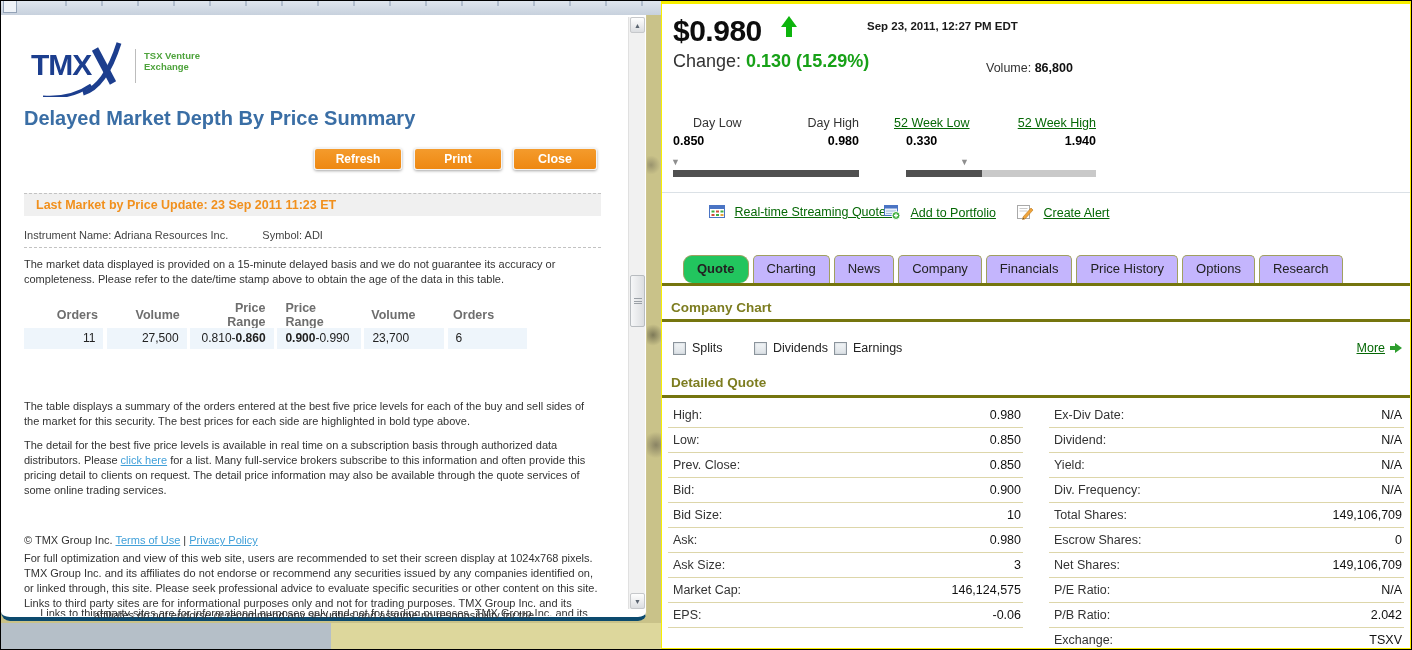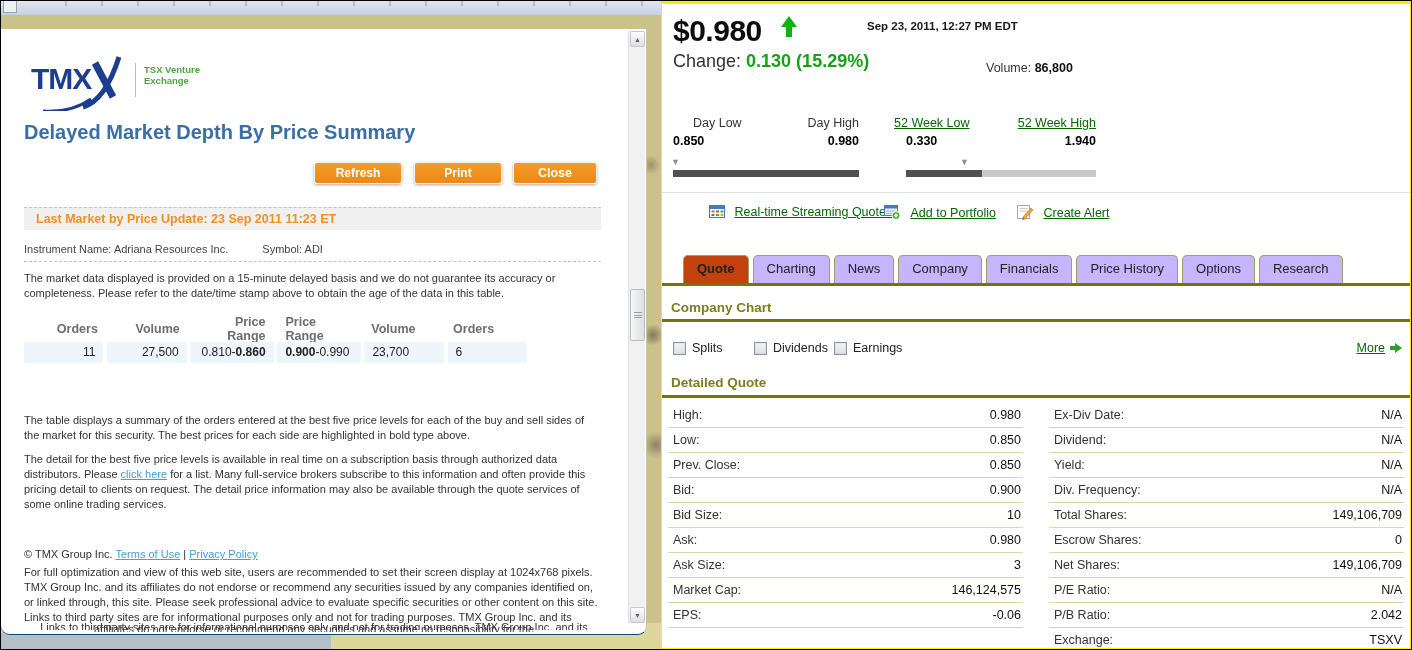--- a/index.html
+++ b/index.html
@@ -18,21 +18,21 @@
   .left-backdrop{position:absolute;left:0;top:14px;width:660px;height:636px;
     background:
       radial-gradient(circle 18px at 652px 320px,#7e7a58 0,rgba(126,122,88,0) 60%),
       radial-gradient(circle 22px at 655px 430px,#8a8464 0,rgba(138,132,100,0) 60%),
       radial-gradient(circle 16px at 650px 150px,#9a946e 0,rgba(154,148,110,0) 60%),
       #c9c289;}
   .below-popup-gray{position:absolute;left:0;top:622px;width:330px;height:28px;background:#b5bfc8;}
   .below-popup-tan{position:absolute;left:330px;top:622px;width:330px;height:28px;background:#ddd79c;}
 
   .popup{position:absolute;left:0;top:14px;width:646px;height:606px;background:#fff;
-    border-bottom:1px solid #0c4a6e;border-right:1px solid #cdc591;border-radius:0 0 9px 9px;box-sizing:border-box;margin-top:14px;}
+    border-bottom:4px solid #0c4a6e;border-right:1px solid #cdc591;border-radius:0 0 9px 9px;box-sizing:border-box;}
   .popup *{box-sizing:border-box;}
 
   .logo{position:absolute;left:30px;top:26px;width:220px;height:60px;}
   .logo-divider{position:absolute;left:104px;top:8px;width:1px;height:34px;background:#bcbcbc;}
   .logo-green{position:absolute;left:113px;top:9px;font-size:9.5px;font-weight:bold;color:#4ea33c;line-height:11px;}
   .pop-title{position:absolute;left:23px;top:92px;font-size:20px;font-weight:bold;color:#3a6ea5;}
   .btn-row{position:absolute;left:0;top:133px;width:646px;height:24px;}
   .obtn{position:absolute;height:22px;background:linear-gradient(#f49b2c,#ee8812);border:1px solid #f3f3f3;
     border-radius:3px;color:#fff;font-weight:bold;font-size:12px;text-align:center;line-height:20px;
     box-shadow:0 1px 3px rgba(0,0,0,.35);cursor:pointer;}
@@ -86,21 +86,21 @@
   .rvalue{position:absolute;top:130px;font-size:12.5px;font-weight:bold;color:#000;}
   .grn-link{color:#056805;text-decoration:underline;cursor:pointer;}
   .bar{position:absolute;top:166px;height:7px;}
   .tri{position:absolute;top:153px;font-size:9px;color:#8e8e8e;}
   .act-sep{position:absolute;left:0;top:188px;width:748px;height:1px;background:#dbe1e6;}
   .action{position:absolute;top:201px;height:18px;font-size:12.5px;}
   .action .lbl{position:relative;top:-3px;margin-left:6px;}
   .tabs{position:absolute;left:21px;top:249px;height:30px;display:flex;align-items:flex-end;}
   .tab{height:28px;line-height:26px;padding:0 13px;border:1px solid #a0a060;border-bottom:none;
     border-radius:5px 5px 0 0;margin-right:4px;font-size:13px;color:#222;background:#c4b5fd;cursor:pointer;}
-  .tab.active{background:#c2410c;font-weight:bold;}
+  .tab.active{background:#22c55e;font-weight:bold;border-radius:9px;}
   .tab-bar{position:absolute;left:0;top:279px;width:748px;height:3px;background:#75750e;}
   .sec-head{position:absolute;left:9px;font-size:13.5px;font-weight:bold;color:#7d7d20;}
   .sec-line{position:absolute;left:0;width:748px;height:3px;background:#75750e;}
   .cbx{position:absolute;top:338px;width:13px;height:13px;border:1px solid #8b949c;
     background:linear-gradient(#f2f5f7,#dde2e6);box-shadow:inset 0 0 2px #bfc6cc;cursor:pointer;}
   .cbx-lbl{position:absolute;top:337px;font-size:12.5px;color:#222;}
   .more-wrap{position:absolute;right:8px;top:337px;font-size:12.5px;display:flex;align-items:center;}
   .more-arrow{display:inline-block;margin-left:5px;position:relative;width:12px;height:10px;}
   .more-arrow .bar2{position:absolute;left:0;top:3px;width:6px;height:4px;background:#2e9e2e;}
   .more-arrow .head2{position:absolute;left:5px;top:0;width:0;height:0;

